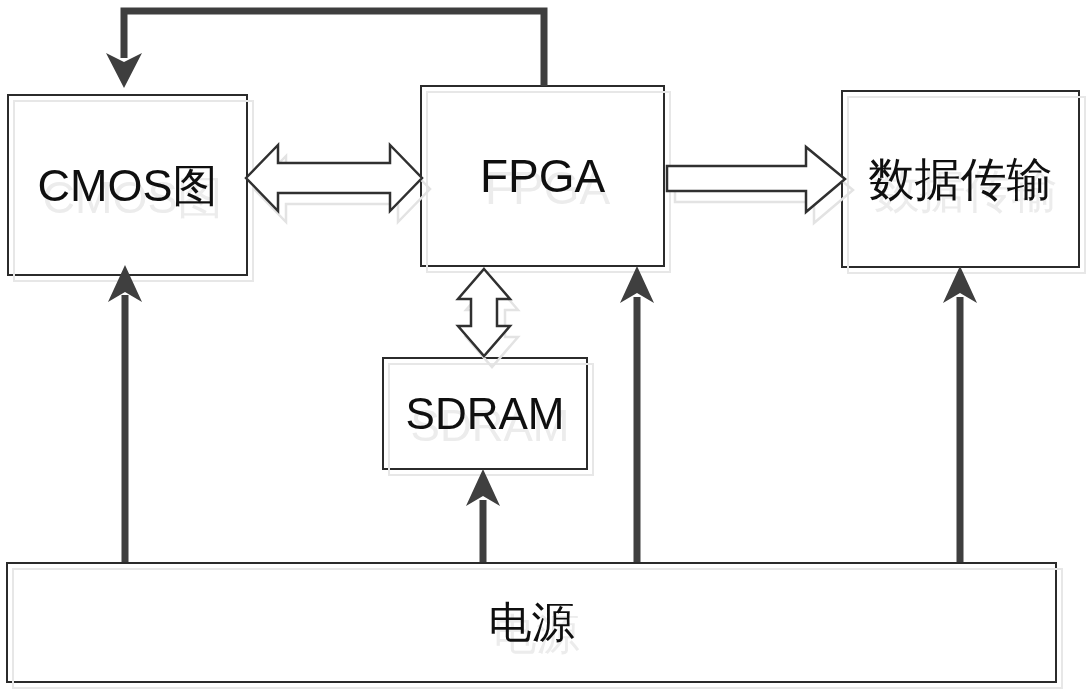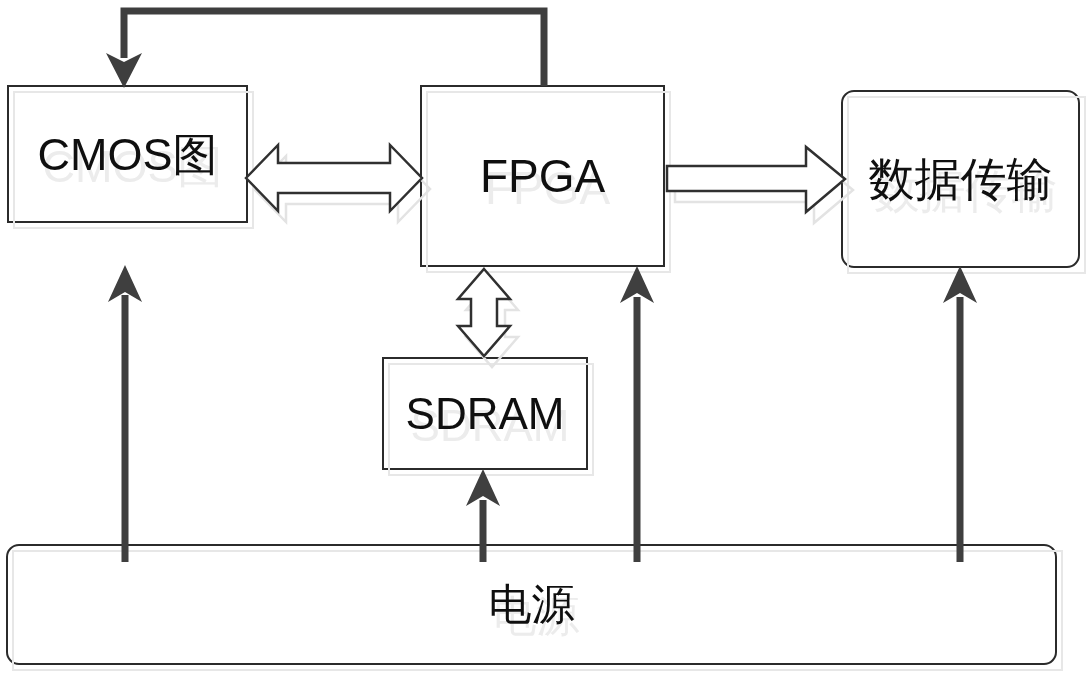--- a/index.html
+++ b/index.html
@@ -23,28 +23,28 @@
   
   .block::before {
     content: ""; position: absolute; left: 4px; top: 4px;
     width: 100%; height: 100%;
     border: 2px solid #e7e7e7; pointer-events: none;
   }
   .block .lbl {
     position: relative; z-index: 3; white-space: nowrap;
     text-shadow: 5px 12px 0 #ececec;
   }
-  .cjk { font-family: "Liberation Serif", serif; border-radius: 13px; }
+  .cjk { font-family: "Liberation Serif", serif; }
   .latin { font-family: "Liberation Sans", sans-serif; }
 
-  #box-cmos  { left: 7px;   top: 85px;  width: 241px;  height: 138px; font-size: 45px; line-height: 67px; }
+  #box-cmos  { left: 7px;   top: 94px;  width: 241px;  height: 182px; font-size: 45px; line-height: 67px; }
   #box-fpga  { left: 420px; top: 85px;  width: 245px;  height: 182px; font-size: 46px; }
   #box-dtx   { left: 841px; top: 90px;  width: 239px;  height: 178px; font-size: 46px; line-height: 65px; }
   #box-sdram { left: 382px; top: 357px; width: 206px;  height: 113px; font-size: 44px; text-align: right; }
-  #box-power { left: 6px;   top: 544px; width: 1051px; height: 121px; font-size: 43px; }
+  #box-power { left: 6px;   top: 562px; width: 1051px; height: 121px; font-size: 43px; }
 </style>
 </head>
 <body>
 
 <div class="canvas">
 
   <svg class="wires" width="1089" height="693" viewBox="0 0 1089 693">
 
     <g transform="translate(8,11)" stroke="#e3e3e3" stroke-width="2.5" fill="none">
       <polygon points="246,178 278,145 278,163 390,163 390,145 422,178 390,211 390,193 278,193 278,211"></polygon>

